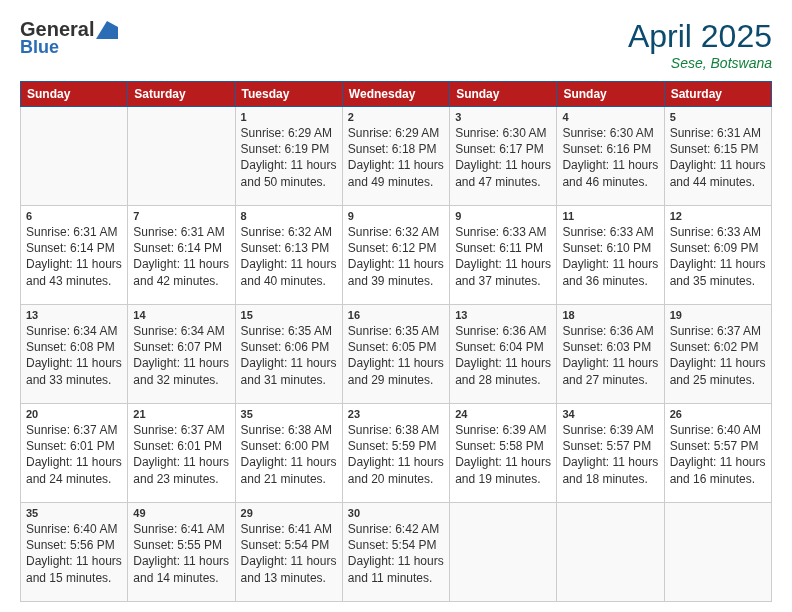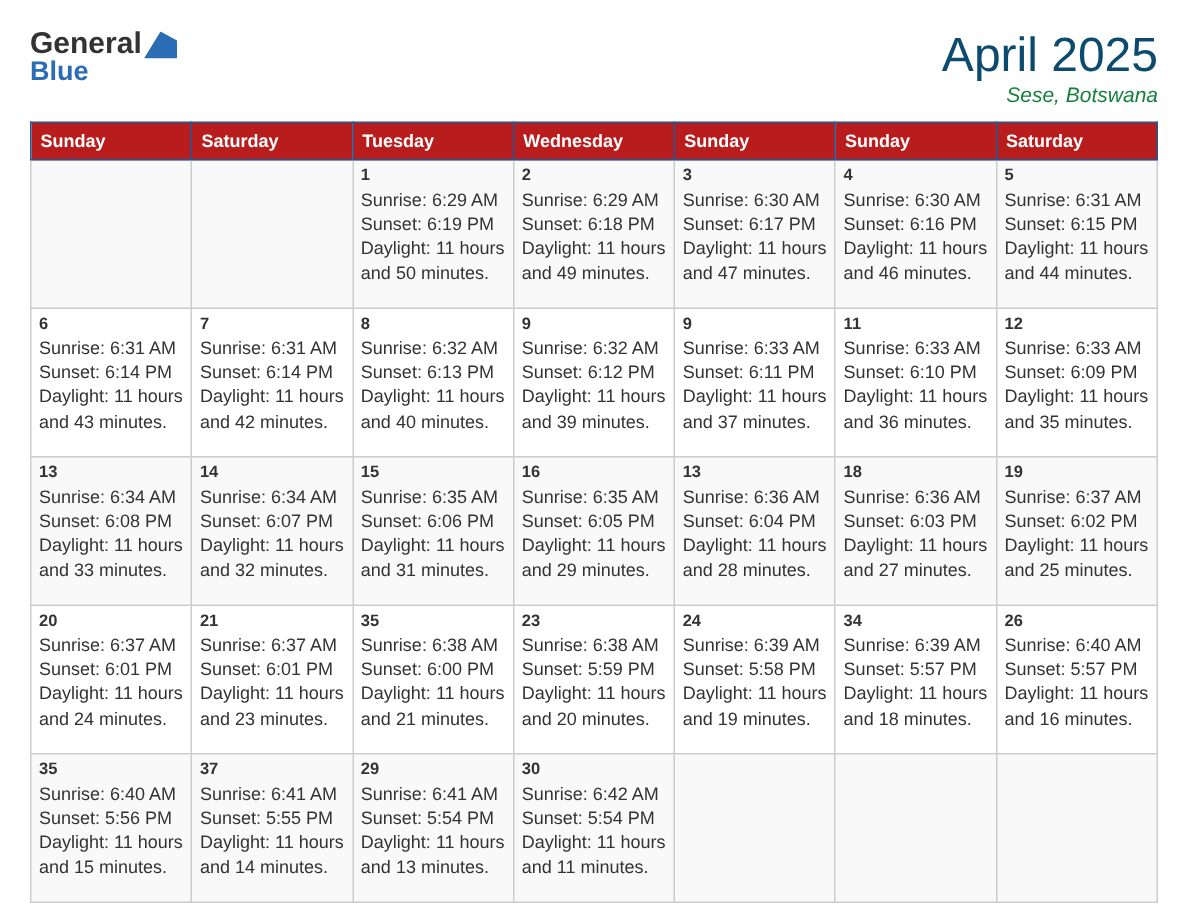--- a/index.html
+++ b/index.html
@@ -250,21 +250,21 @@
         <span class="day-number">26</span>
         <span class="cell-text">Sunrise: 6:40 AM<br>Sunset: 5:57 PM<br>Daylight: 11 hours and 16 minutes.</span>
       </td>
         </tr>
         <tr>
           <td>
         <span class="day-number">35</span>
         <span class="cell-text">Sunrise: 6:40 AM<br>Sunset: 5:56 PM<br>Daylight: 11 hours and 15 minutes.</span>
       </td>
           <td>
-        <span class="day-number">37</span>
+        <span class="day-number">49</span>
         <span class="cell-text">Sunrise: 6:41 AM<br>Sunset: 5:55 PM<br>Daylight: 11 hours and 14 minutes.</span>
       </td>
           <td>
         <span class="day-number">29</span>
         <span class="cell-text">Sunrise: 6:41 AM<br>Sunset: 5:54 PM<br>Daylight: 11 hours and 13 minutes.</span>
       </td>
           <td>
         <span class="day-number">30</span>
         <span class="cell-text">Sunrise: 6:42 AM<br>Sunset: 5:54 PM<br>Daylight: 11 hours and 11 minutes.</span>
       </td>

